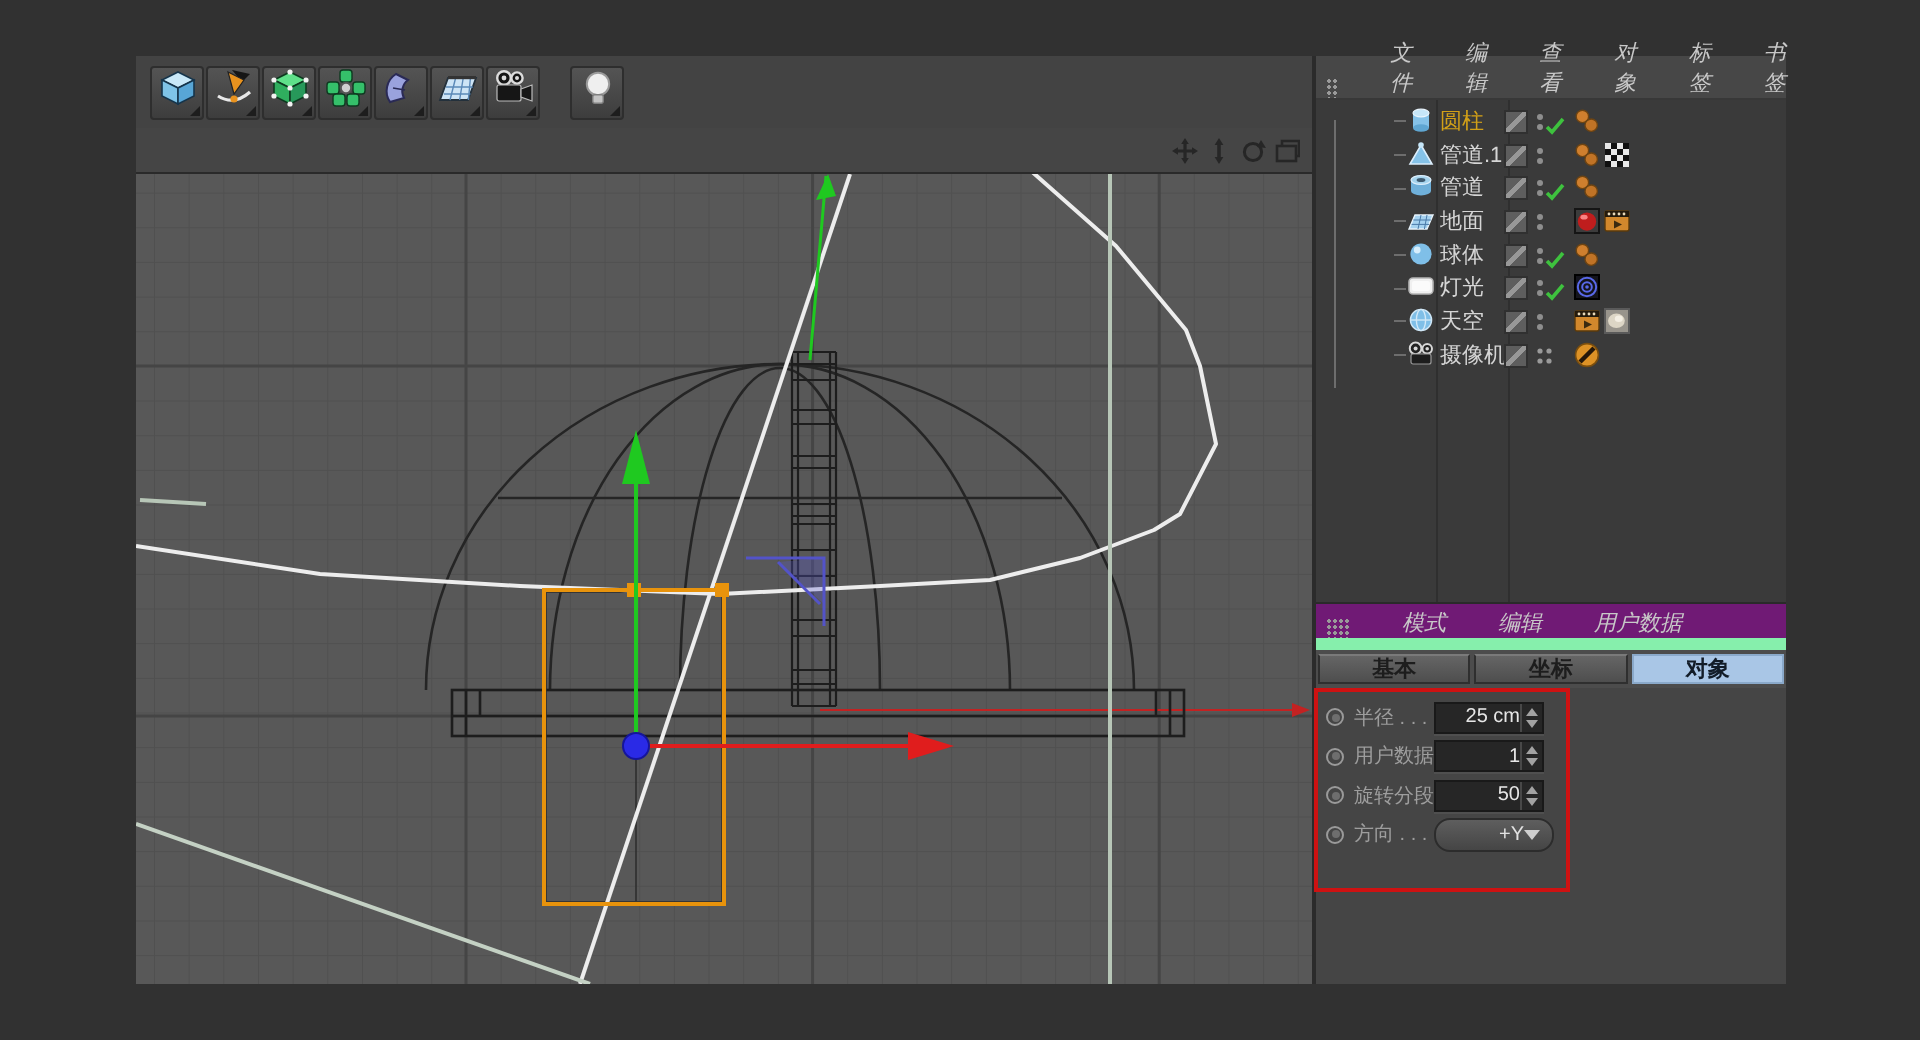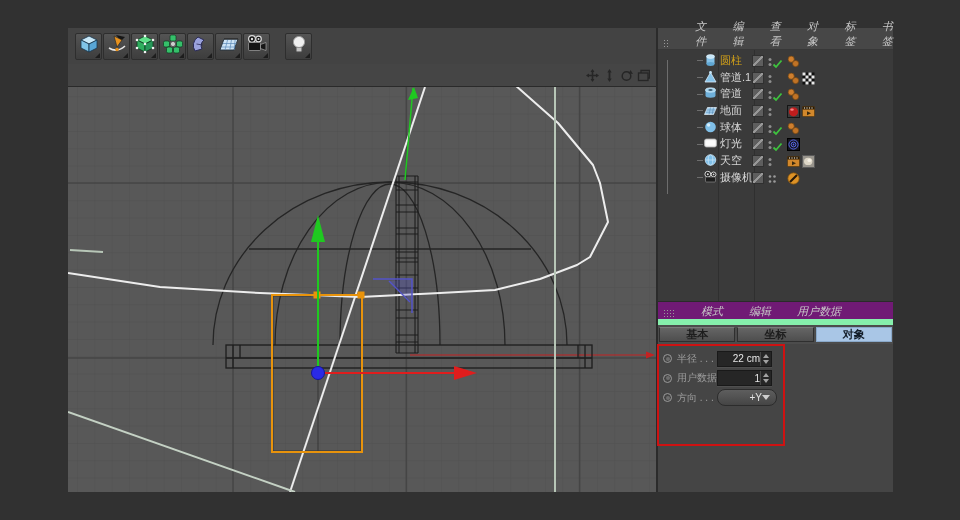--- a/index.html
+++ b/index.html
@@ -510,40 +510,51 @@
           <div class="tab active">对象</div>
         </div>
 
 
       <div id="am-props">
         <div id="prop-rows" style="padding-top: 5px;">
             <div class="prop-row">
               <span class="radio"></span>
               <span class="prop-label">半径 . . .</span>
               <div class="field">
-                <span class="value">22 cm</span>
+                <span class="value">25 cm</span>
                 <span class="spin">
                   <span class="up"></span>
                   <span class="dn"></span>
                 </span>
               </div>
             </div>
             <div class="prop-row">
               <span class="radio"></span>
               <span class="prop-label">用户数据</span>
               <div class="field">
                 <span class="value">1</span>
                 <span class="spin">
                   <span class="up"></span>
                   <span class="dn"></span>
                 </span>
               </div>
             </div>
             <div class="prop-row">
               <span class="radio"></span>
+              <span class="prop-label">旋转分段</span>
+              <div class="field">
+                <span class="value">50</span>
+                <span class="spin">
+                  <span class="up"></span>
+                  <span class="dn"></span>
+                </span>
+              </div>
+            </div>
+            <div class="prop-row">
+              <span class="radio"></span>
               <span class="prop-label">方向 . . .</span>
               <div class="dropdown">
                 <span class="value">+Y</span>
                 <span class="caret"></span>
               </div>
             </div>
           </div>
         <div id="red-box"></div>
       </div>
     </div>

